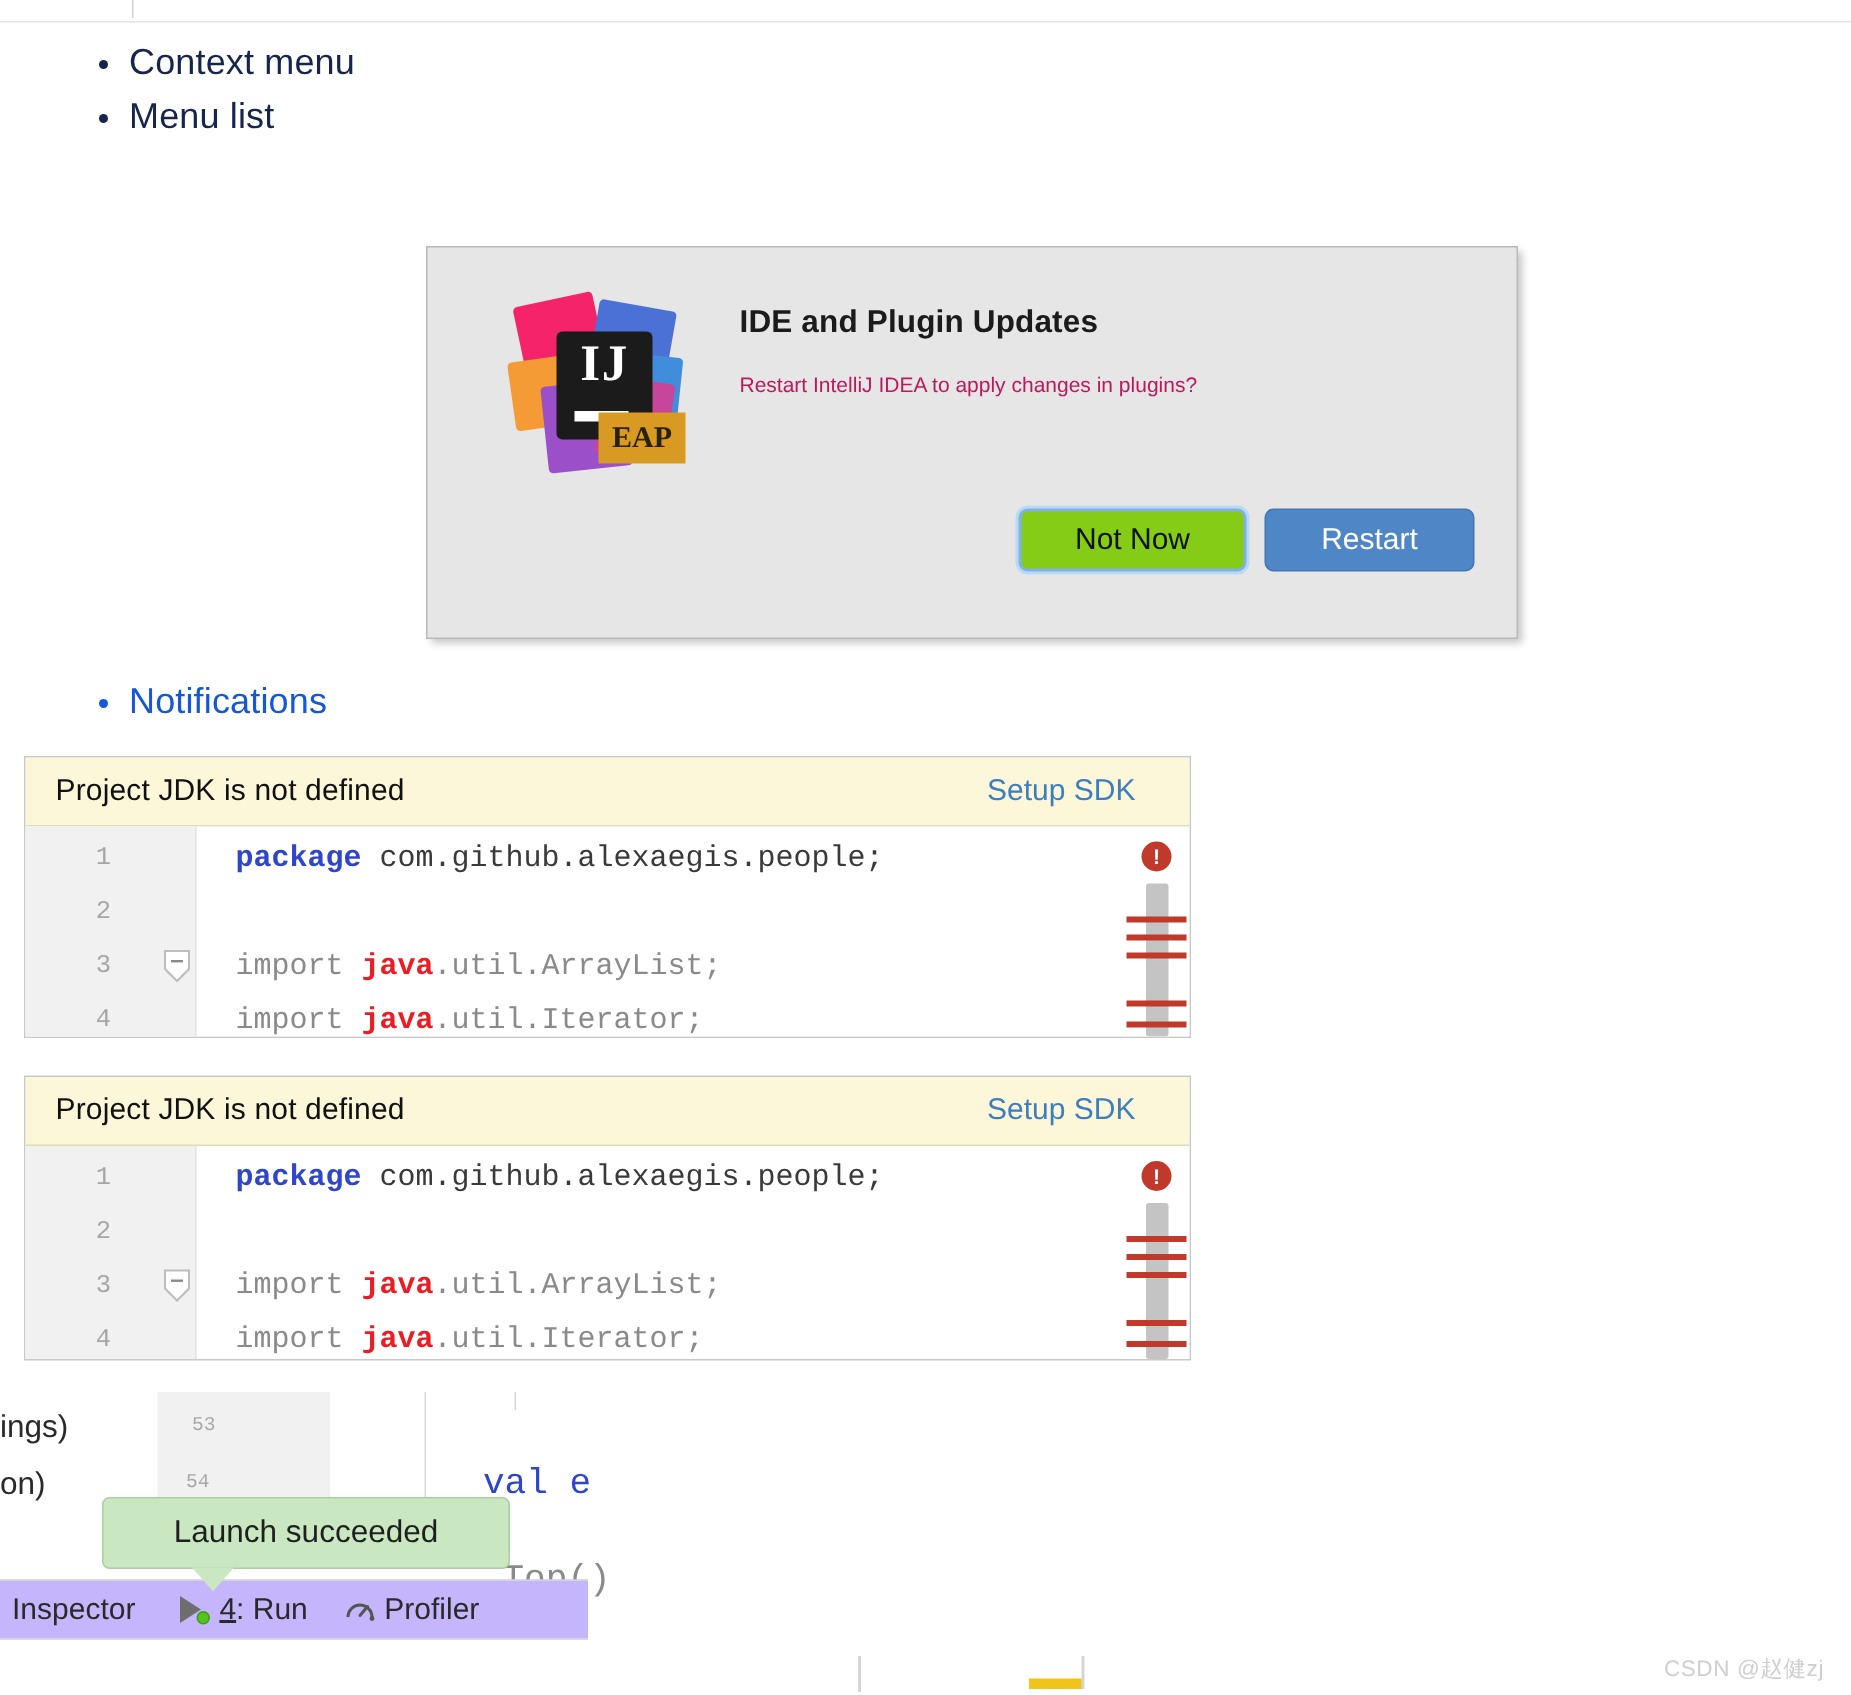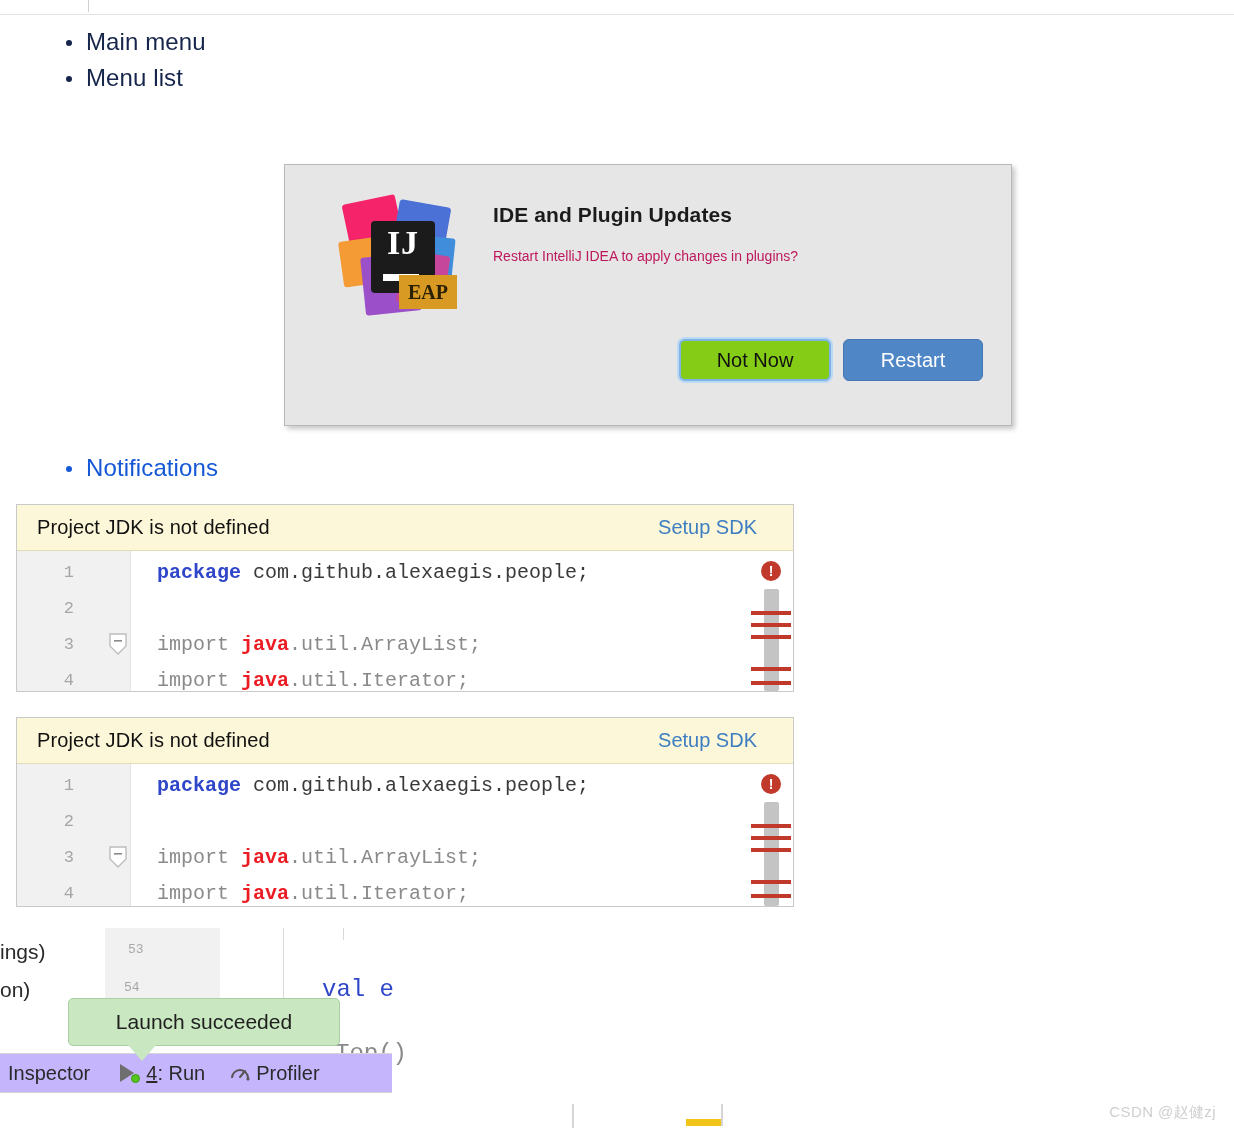--- a/index.html
+++ b/index.html
@@ -185,21 +185,21 @@
     font-size:15px; color:#cfcfcf; letter-spacing:0.4px;
   }
 </style>
 </head>
 <body>
 
 <div class="top-tick"></div>
 <div class="top-rule"></div>
 
 <ul class="bullet-list" id="list-top">
-  <li><span>Main menu</span></li>
+  <li><span>Context menu</span></li>
   <li><span>Menu list</span></li>
 </ul>
 
 <div class="dialog">
   <div class="dialog-inner">
     <div class="dlg-logo">
       <div class="logo-wrap">
         <div class="lg-shape lg-pink"></div>
         <div class="lg-shape lg-blue"></div>
         <div class="lg-shape lg-cyan"></div>

